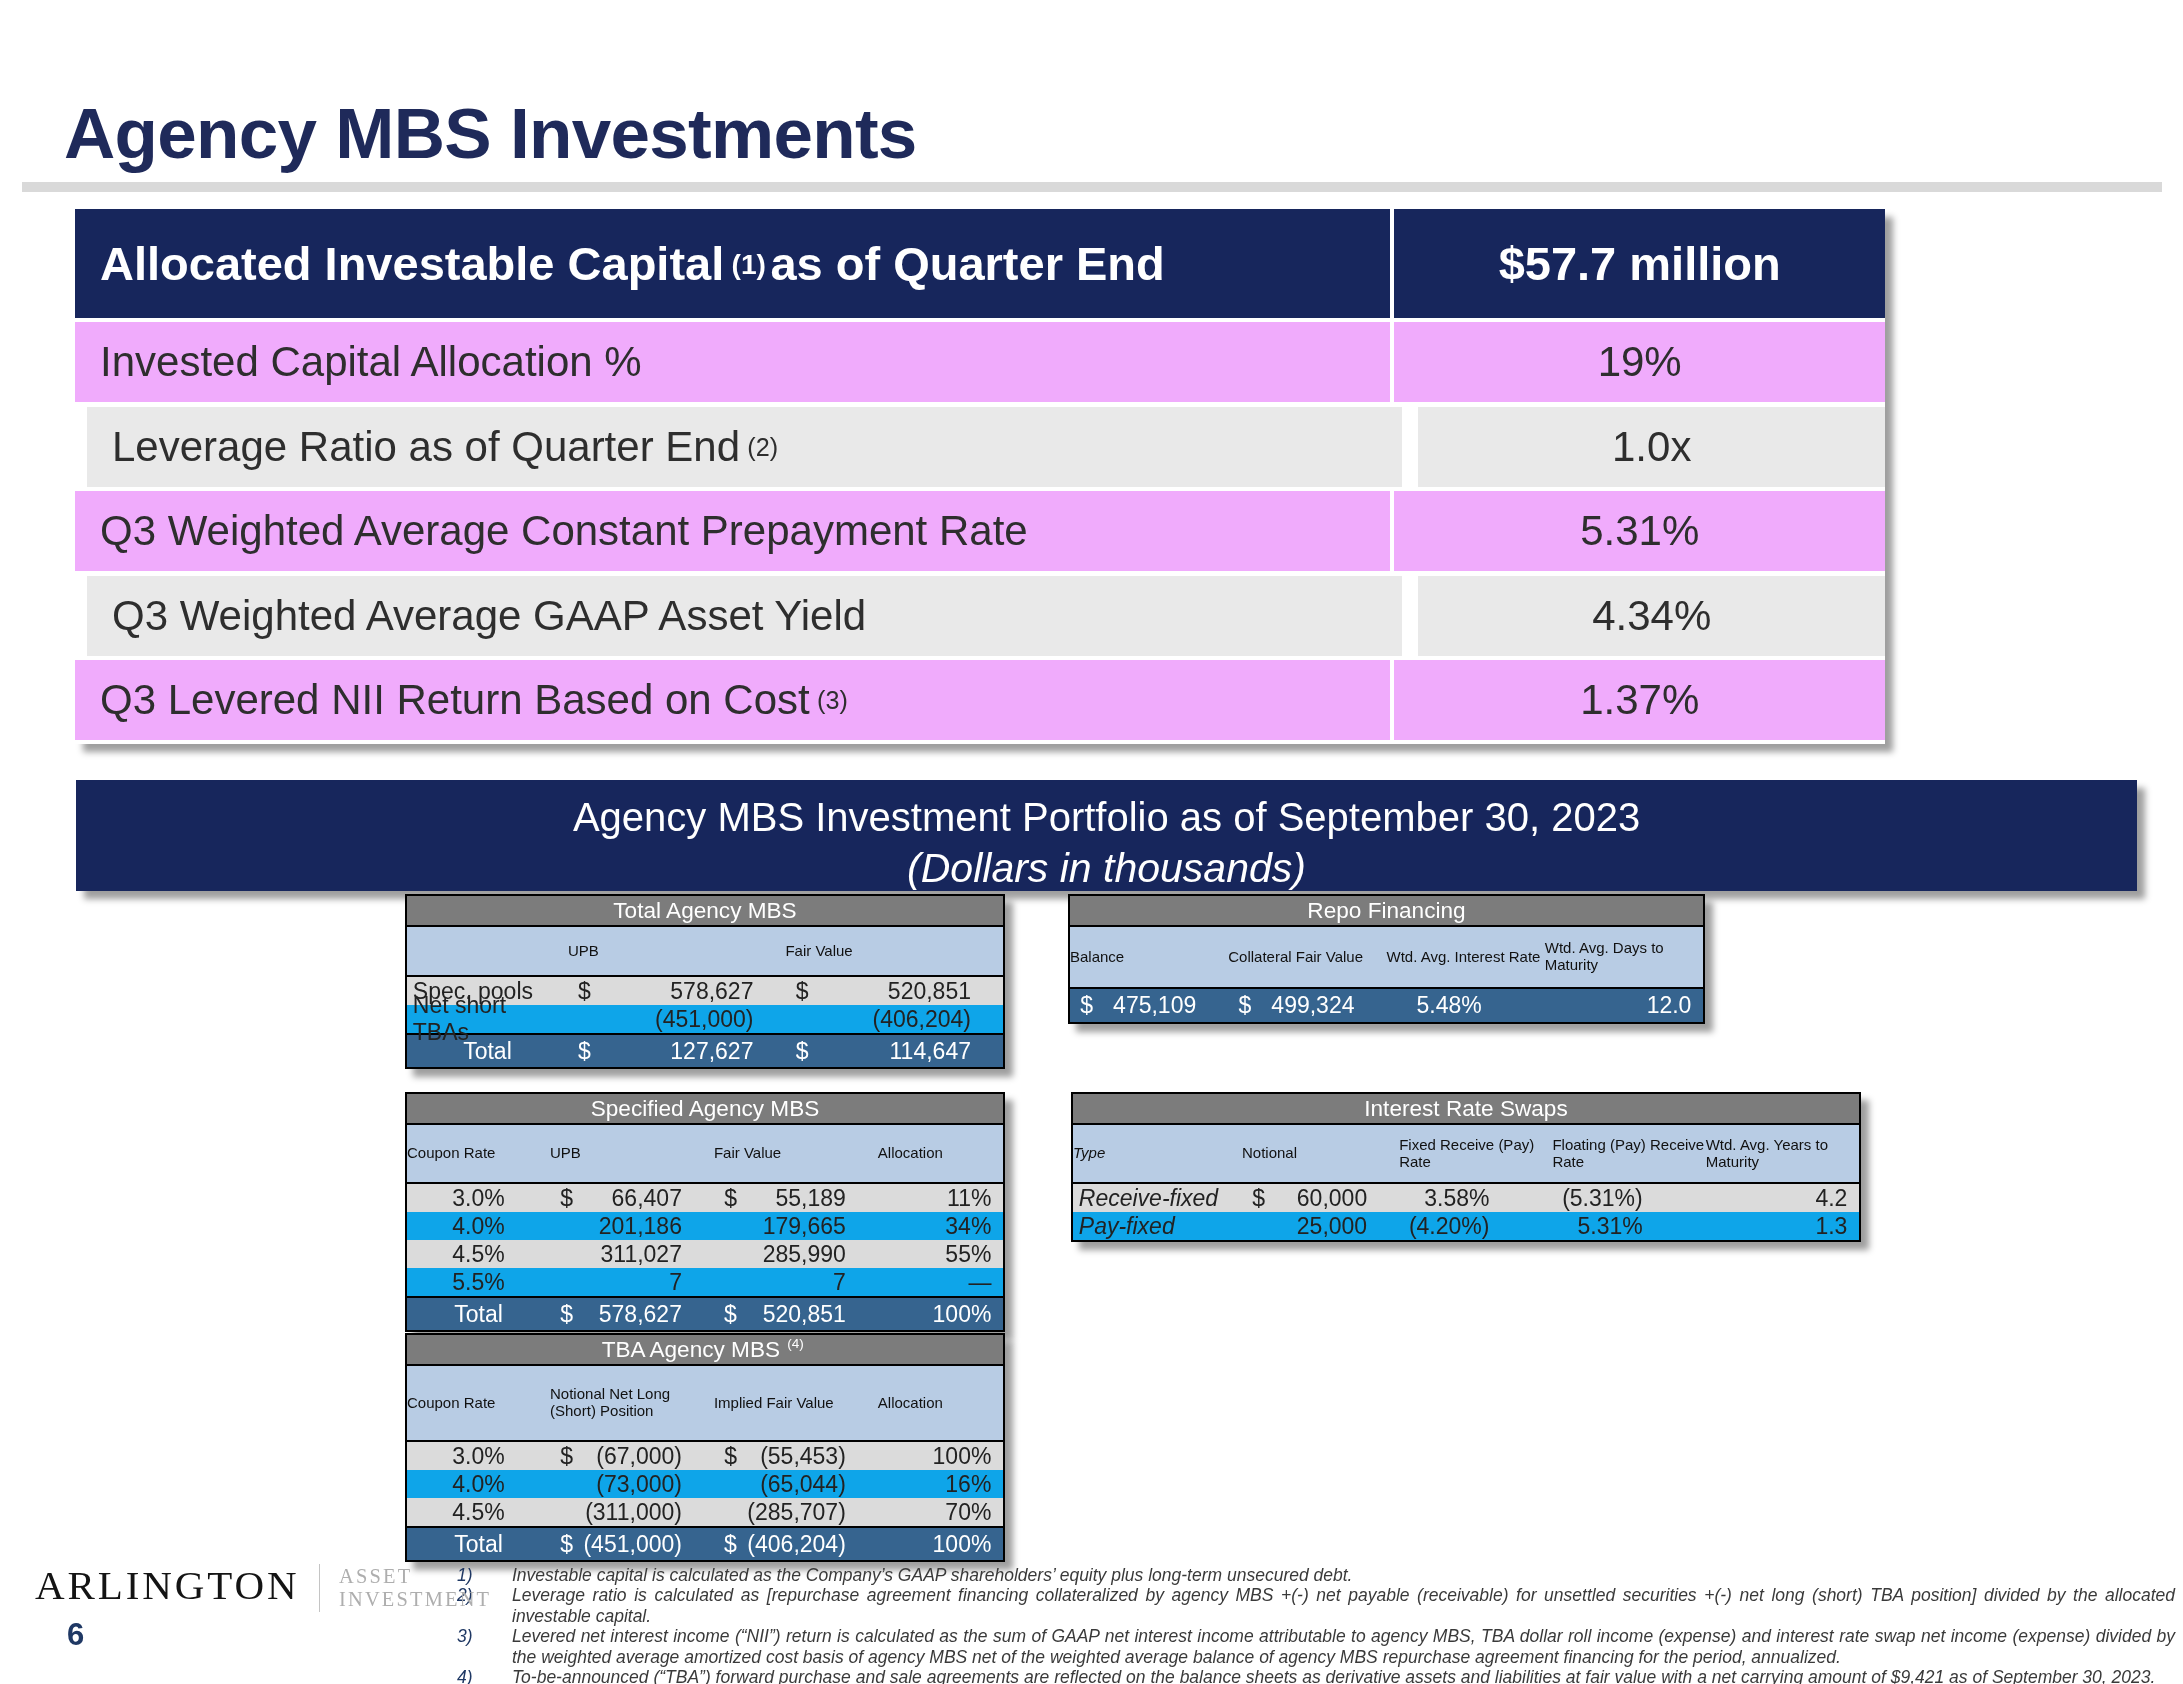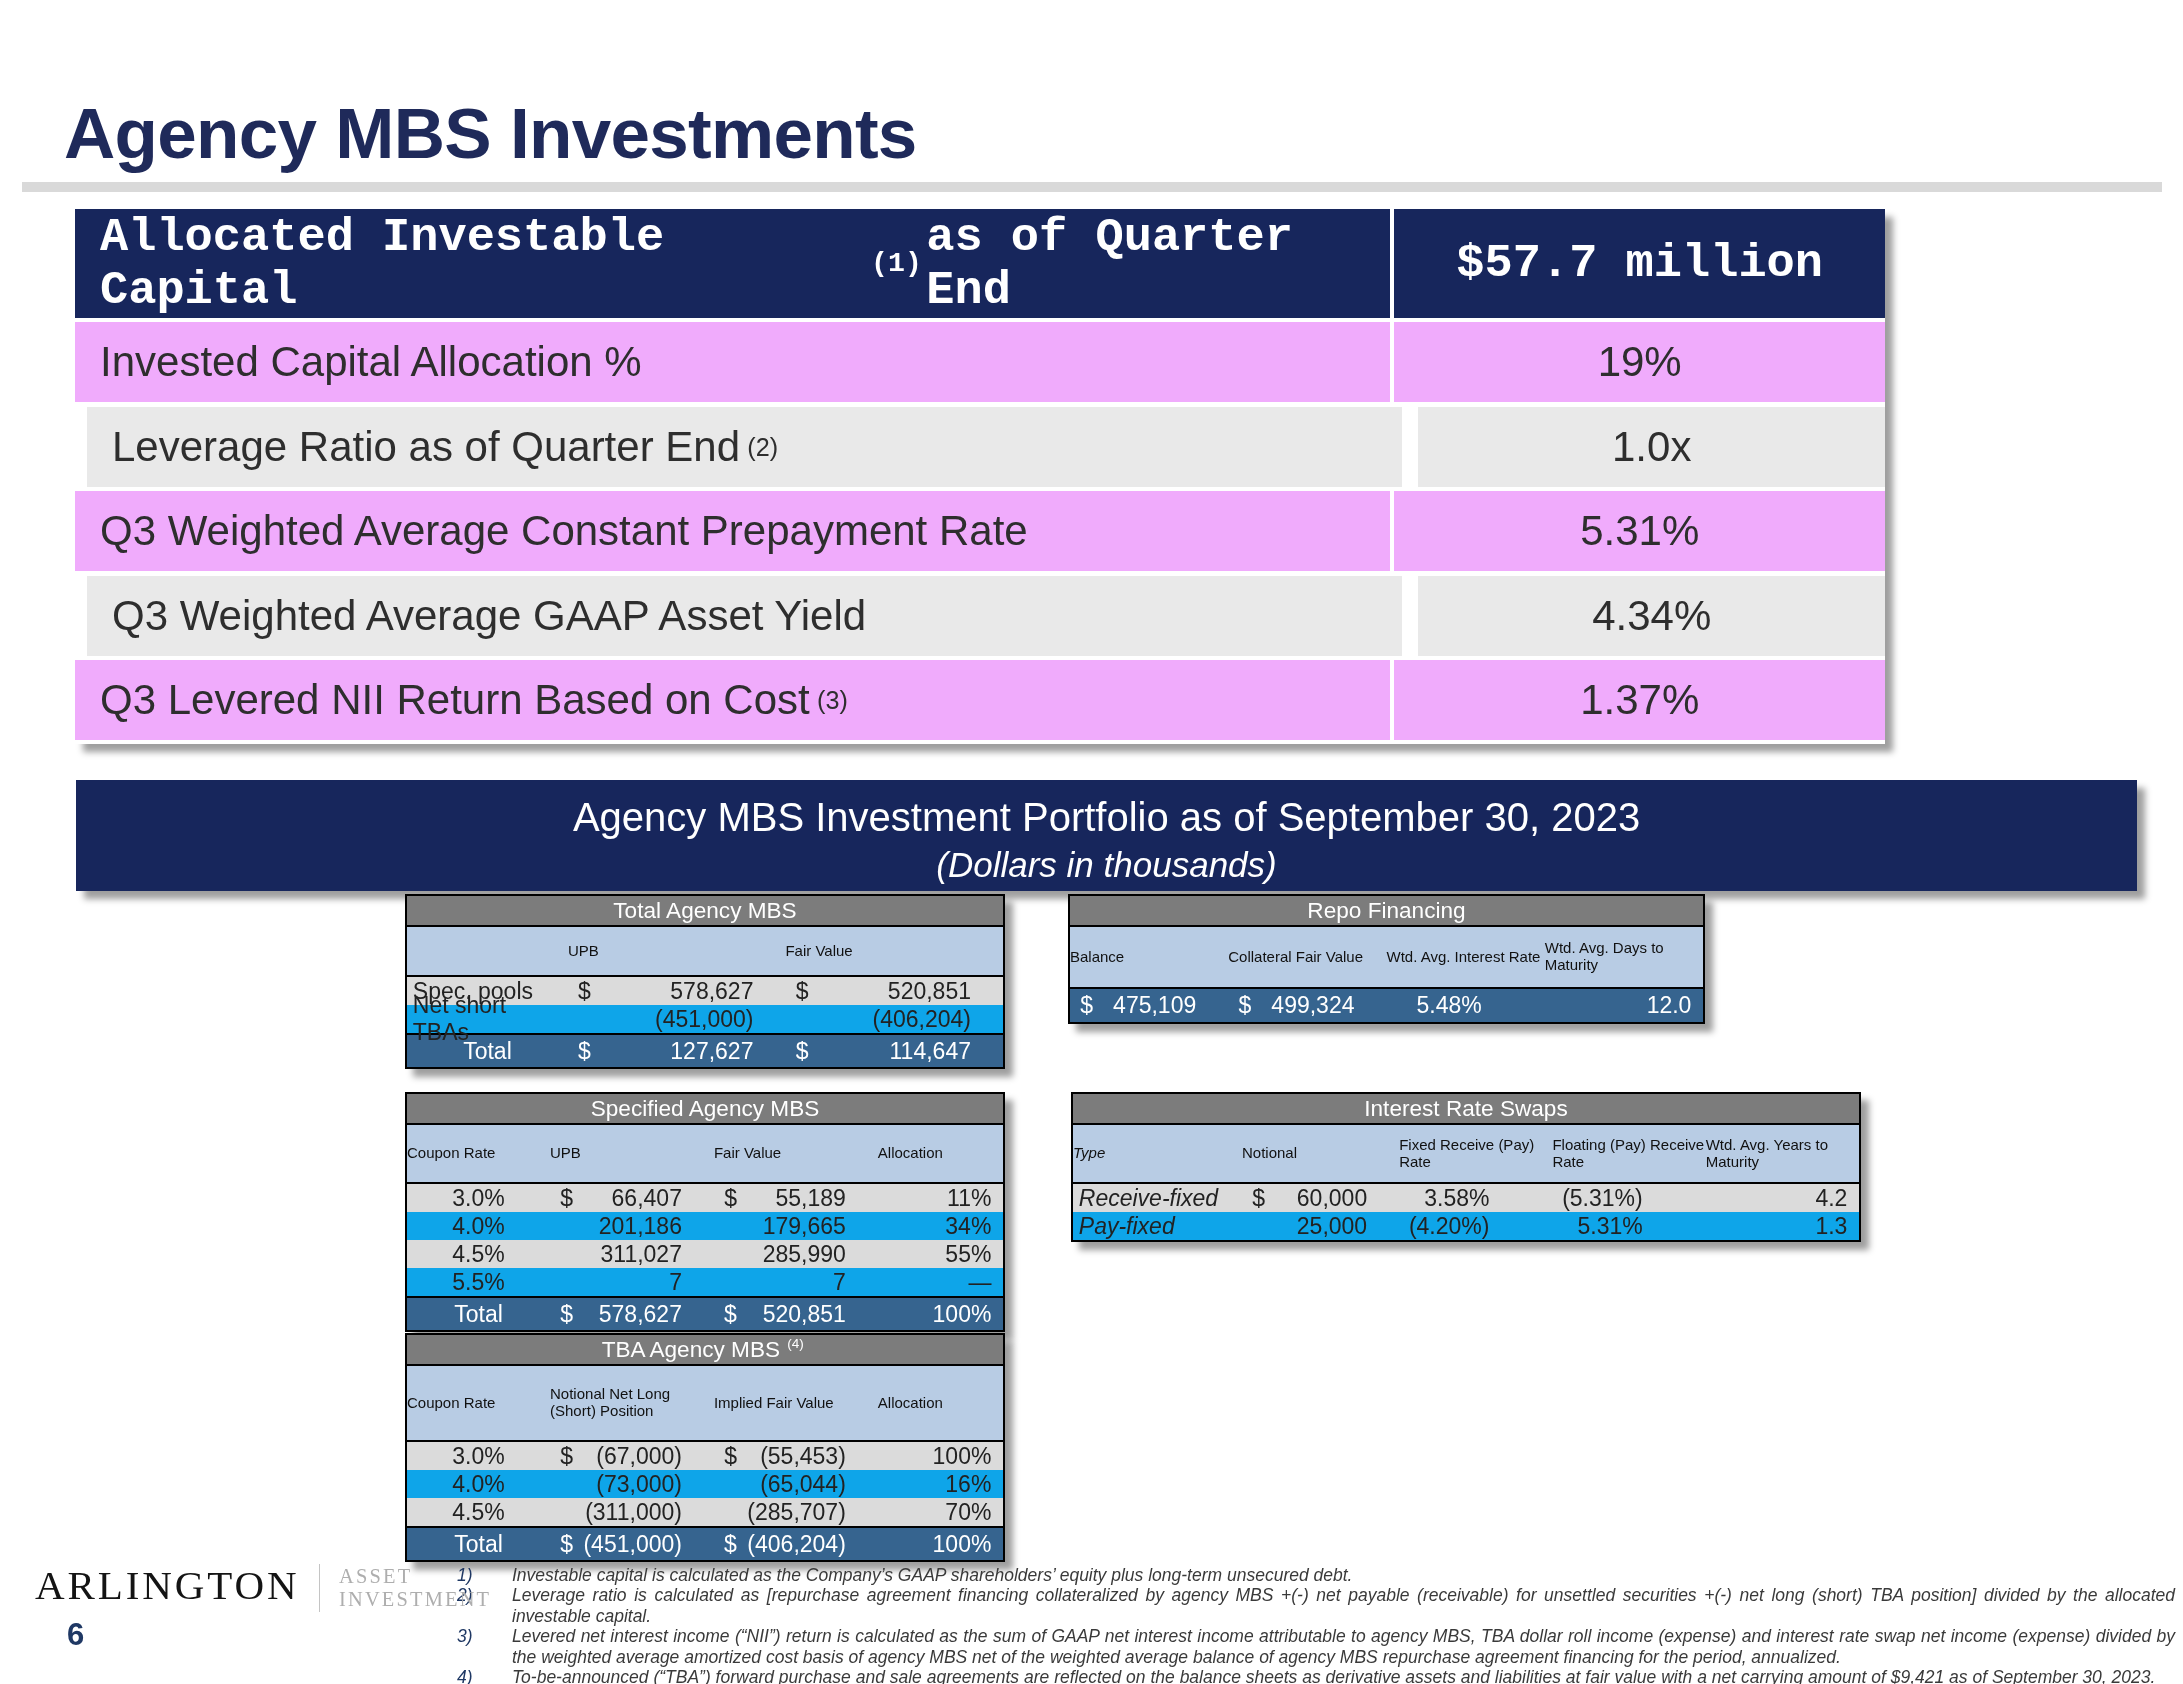--- a/index.html
+++ b/index.html
@@ -15,30 +15,30 @@
     font-size:71px;font-weight:800;letter-spacing:-0.7px;color:#1f2a5a;
   }
   .title-rule{position:absolute;left:22px;top:182px;width:2140px;height:9.5px;background:#d9d9d9;}
 
   
   .summary{position:absolute;left:75px;top:209px;width:1810px;}
   .s-row{display:flex;margin-bottom:4.4px;}
   .s-label{width:1315px;margin-right:4.4px;display:flex;align-items:center;padding-left:25px;box-sizing:border-box;}
   .s-value{flex:1;display:flex;align-items:center;justify-content:center;}
   .s-header{height:109px;}
-  .s-header .s-label,.s-header .s-value{background:#17265c;color:#ffffff;font-weight:700;font-size:47px;font-family:Liberation Mono, monospace;}
+  .s-header .s-label,.s-header .s-value{background:#17265c;color:#ffffff;font-weight:700;font-size:47px;}
   .s-data{height:80px;font-size:42px;color:#2e2e2e;}
   .s-dark .s-label,.s-dark .s-value{background:#f0abfc;}
   .s-light .s-label,.s-light .s-value{background:#e9e9e9;margin-left:12px;}
   .s-label sup,.mini-title sup{font-size:60%;vertical-align:super;line-height:0;margin:0 4.4px 0 7.3px;}
 
   
   .banner{position:absolute;left:76px;top:780px;width:2061px;height:111px;background:#17265c;color:#fff;text-align:center;}
   .banner-title{font-size:40px;font-weight:400;margin-top:14.6px;}
-  .banner-subtitle{font-size:35px;font-style:italic;margin-top:5.8px;}
+  .banner-subtitle{font-size:41px;font-style:italic;margin-top:5.8px;}
 
   
   .mini{position:absolute;background:#0ea5e9;border:2.2px solid #000;font-size:23px;box-sizing:border-box;margin-left:40px;}
   .mini-title{background:#7c7c7c;color:#ffffff;text-align:center;font-size:22.6px;height:29px;line-height:29px;border-bottom:2.2px solid #000;}
   .mini-head{display:flex;background:#b8cce4;border-bottom:2.2px solid #000;align-items:center;color:#111;}
   .mini-head .c{text-align:left;line-height:1.12;font-size:15px;}
   .mini-row{display:flex;align-items:center;height:28px;}
   .mini-row.alt{background:#dbdbdb;justify-content:center;}
   .mini-total{display:flex;align-items:center;height:32px;background:#36648f;color:#ffffff;border-top:2.2px solid #000;}
   .c{box-sizing:border-box;}

